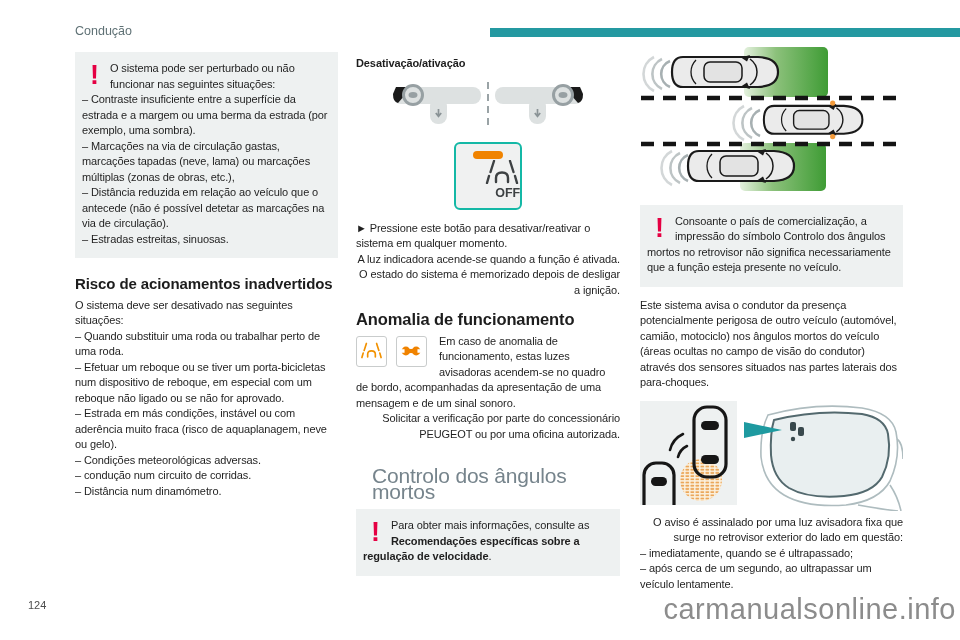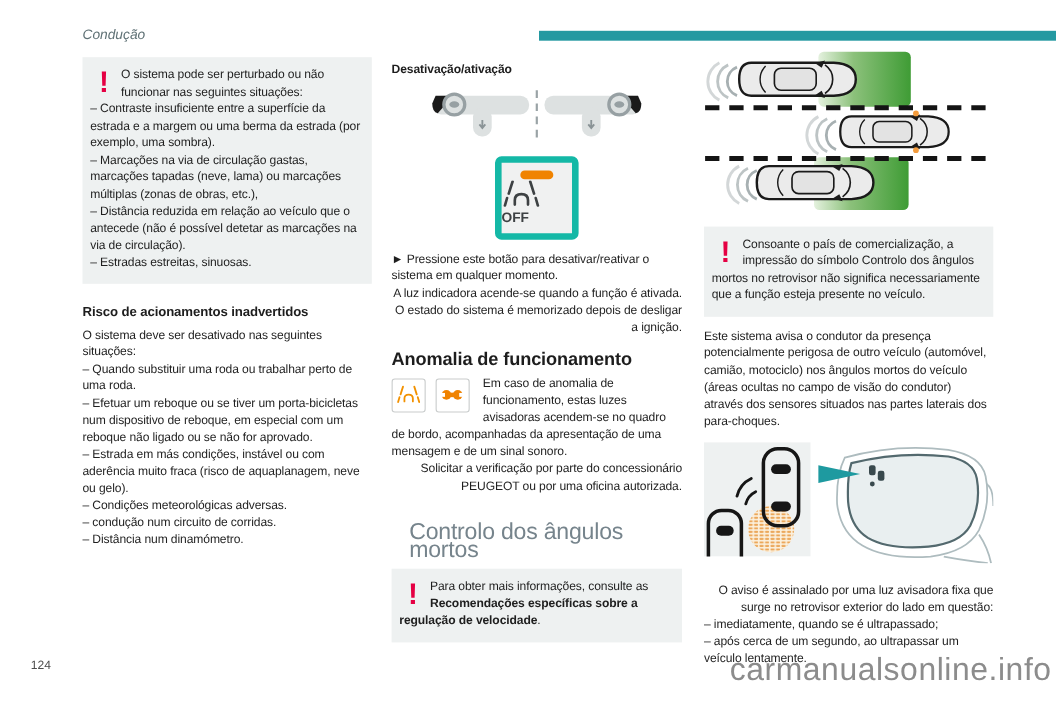--- a/index.html
+++ b/index.html
@@ -1,35 +1,35 @@
 <!DOCTYPE html>
 <html><head>
 <meta charset="utf-8">
 <style>
   html,body{margin:0;padding:0;background:#fff;}
   #page{position:relative;width:960px;height:640px;background:#ffffff;overflow:hidden;
         font-family:"Liberation Sans", sans-serif;color:#1f1f1f;}
-  .page-header{position:absolute;left:75px;top:24px;font-size:12.5px;color:#5f7175;font-style:italic;}
+  .page-header{position:absolute;left:75px;top:24px;font-size:12.5px;color:#5f7175;}
   .teal-bar{position:absolute;left:490px;top:28px;width:470px;height:9px;background:#2499a1;}
   .col{position:absolute;font-size:11px;line-height:15.5px;letter-spacing:-0.1px;}
   #col1{left:75px;top:52px;width:263px;}
   #col2{left:356px;top:56px;width:264px;}
   #col3{left:640px;top:45px;width:263px;}
   .warning-box{background:#eef1f1;padding:9px 7px 11px 7px;}
   .excl{float:left;font-weight:bold;color:#e50043;font-size:27px;line-height:24px;
         margin:2px 11px 2px 8px;}
   .witem{margin-top:0;}
   .bold{font-weight:bold;}
   h2.colhead{font-size:11px;font-weight:bold;margin:0 0 6px 0;color:#1d1d1d;}
-  h3.subhead{font-size:12px;font-weight:bold;margin:18px 0 6px 0;color:#1d1d1d;}
+  h3.subhead{font-size:15px;font-weight:bold;margin:18px 0 6px 0;color:#1d1d1d;}
   .section-title{font-size:21px;color:#76848c;font-weight:400;margin:26px 0 10px 16px;
                  letter-spacing:-0.2px;}
   .dash-illu{display:block;margin:8px auto 0 auto;}
-  .off-btn{width:64px;height:64px;margin:14px auto 0 auto;border:6px solid #14b8a6;
-           border-radius:6px;background:#f0f1f1;text-align:left;}
+  .off-btn{width:64px;height:64px;margin:14px auto 0 auto;border:2px solid #14b8a6;
+           border-radius:6px;background:#f0f1f1;text-align:right;}
   .off-led{width:30px;height:8px;border-radius:4px;background:#f08300;margin:7px auto 1px auto;}
   .off-label{font-size:12.5px;font-weight:bold;color:#3d4143;margin-top:-2px;}
   .para{margin-top:11px;}
   .tight{margin-top:0;text-align:right;}
   .anomaly-icons{float:left;margin:2px 6px 2px 0;}
   .icon-box{display:inline-block;width:29px;height:29px;border:1px solid #c9cccc;
             border-radius:3px;background:#fff;vertical-align:top;text-align:center;
             padding-top:0;margin-right:6px;}
   .icon-box svg{margin-top:3px;}
   .illu-row{margin-top:8px;height:106px;position:relative;}
@@ -213,20 +213,20 @@
         <path d="M34,21 Q78,10 122,15 Q145,19 148,35 Q152,58 142,78 Q133,94 104,97 Q68,100 49,89 Q33,79 31,56 Q30,34 34,21 Z" fill="#e9eff0" stroke="#53696e" stroke-width="2"></path>
         <g fill="#39494d">
           <rect x="50" y="23" width="6" height="9" rx="2"></rect>
           <rect x="58" y="28" width="6" height="9" rx="2"></rect>
           <circle cx="53" cy="40" r="2.2"></circle>
         </g>
         <polygon points="4,23 4,39 42,31" fill="#1e9aa0"></polygon>
       </svg>
     </div>
 
-    <div class="para tight" style="margin-top:24px;">O aviso é assinalado por uma luz avisadora fixa que surge no retrovisor exterior do lado em questão:</div>
+    <div class="para tight" style="margin-top:10px;">O aviso é assinalado por uma luz avisadora fixa que surge no retrovisor exterior do lado em questão:</div>
     <div class="witem">– imediatamente, quando se é ultrapassado;</div>
     <div class="witem">– após cerca de um segundo, ao ultrapassar um veículo lentamente.</div>
   </div>
 
   <div class="page-number">124</div>
   <div class="watermark">carmanualsonline.info</div>
 </div>
 
 </body></html>

